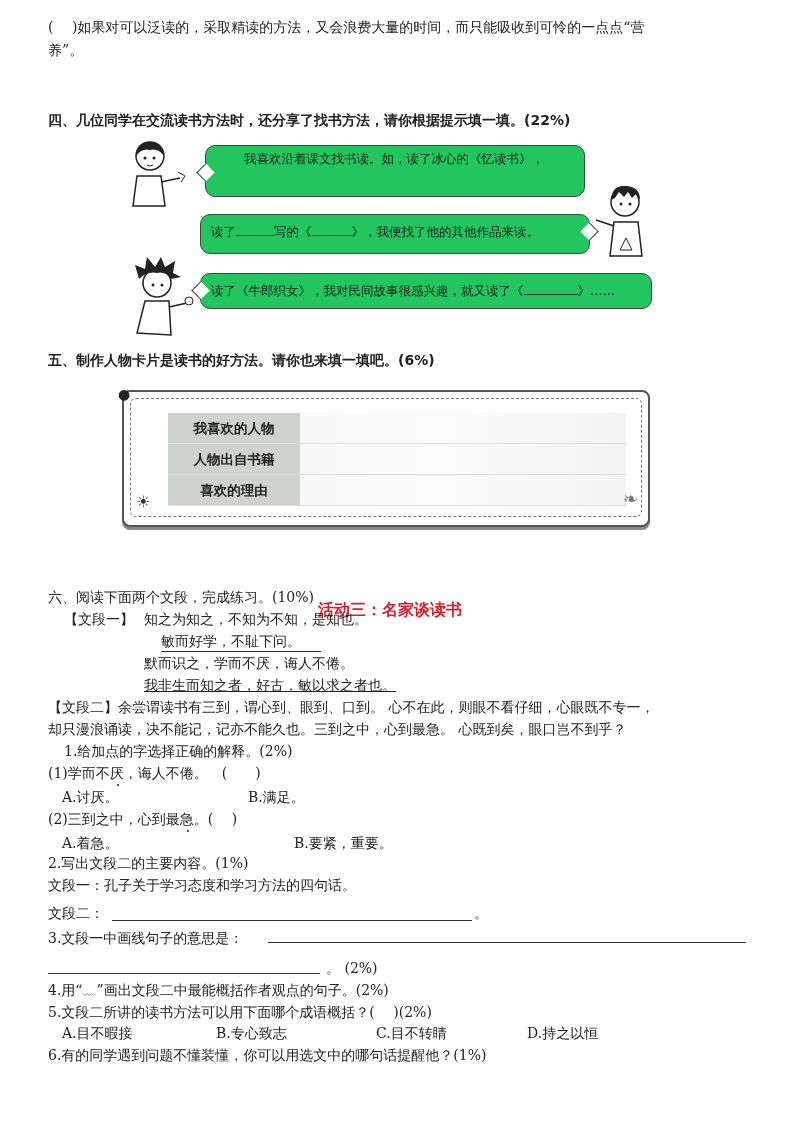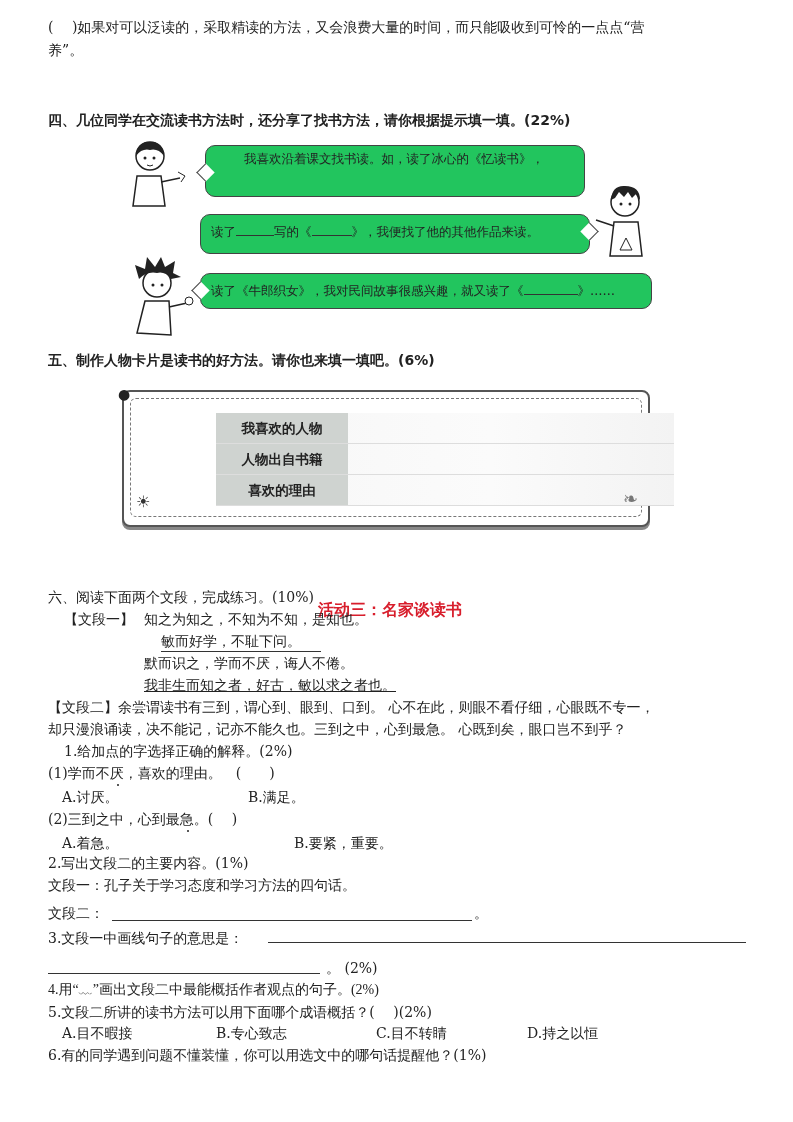--- a/index.html
+++ b/index.html
@@ -11,21 +11,21 @@
   .bubble { position:absolute; border:1.5px solid #444; border-radius:10px; background:#22c55e;
             font-size:12.5px; line-height:22px; padding:2px 10px; box-sizing:border-box; }
   .bubble .tail { position:absolute; width:12px; height:12px; background:#fff;
                   border-left:1.5px solid #444; border-bottom:1.5px solid #444; }
   .blank { display:inline-block; border-bottom:1px solid #333; height:14px; vertical-align:baseline; }
   .card { position:absolute; left:122px; top:390px; width:524px; height:133px;
           border:2px solid #555; border-radius:8px; box-shadow:0 3px 0 #888; background:#fff; }
   .card-inner { position:absolute; left:6px; top:6px; right:6px; bottom:8px;
                 border:1.5px dashed #777; border-radius:6px; }
   .card-row { position:absolute; left:44px; width:458px; height:30px; border-bottom:1px solid #ddd;
-              background:linear-gradient(90deg,#f6f6f6,#fbfbfb 60%,#f3f3f3);margin-left:48px; }
+              background:linear-gradient(90deg,#f6f6f6,#fbfbfb 60%,#f3f3f3); }
   .card-label { position:absolute; left:0; top:0; width:132px; height:30px; background:#cfd3d0;
                 text-align:center; line-height:30px; font-size:13.5px; font-weight:bold;
                 font-family:"DejaVu Sans","Liberation Sans",sans-serif; color:#222; }
   .red-title { color:#d81e2c; font-size:16px; font-weight:bold;
                font-family:"DejaVu Sans","Liberation Sans",sans-serif;margin-top:47px; }
   .uline { border-bottom:1px solid #333; }
   .dotted { position:relative; }
   .dotted::after { content:""; position:absolute; left:50%; bottom:-5px; width:2px; height:2px;
                    background:#222; border-radius:50%; }
   .line { position:absolute; border-bottom:1px solid #333; height:0; }
@@ -109,21 +109,21 @@
 <div class="abs txt" style="left:144px;top:609px;">知之为知之，不知为不知，是知也。</div>
 <div class="abs txt uline" style="left:144px;top:631px;width:160px;margin-left:17px;">敏而好学，不耻下问。</div>
 <div class="abs txt" style="left:144px;top:653px;">默而识之，学而不厌，诲人不倦。</div>
 <div class="abs txt" style="left:144px;top:675px;text-decoration:underline;">我非生而知之者，好古，敏以求之者也。</div>
 
 <div class="abs txt" style="left:48px;top:697px;">【文段二】余尝谓读书有三到，谓心到、眼到、口到。 心不在此，则眼不看仔细，心眼既不专一，</div>
 <div class="abs txt" style="left:48px;top:719px;">却只漫浪诵读，决不能记，记亦不能久也。三到之中，心到最急。 心既到矣，眼口岂不到乎？</div>
 
 <div class="abs txt" style="left:48px;top:741px;margin-left:16px;">1.给加点的字选择正确的解释。(2%)</div>
 <div class="abs txt" style="left:48px;top:763px;">
-  <span>(1)学而不</span><span class="dotted">厌</span><span>，喜欢的理由。　(　　)</span>
+  <span>(1)学而不</span><span class="dotted">厌</span><span>，诲人不倦。　(　　)</span>
 </div>
 <div class="abs txt" style="left:62px;top:787px;">A.讨厌。</div>
 <div class="abs txt" style="left:248px;top:787px;">B.满足。</div>
 
 <div class="abs txt" style="left:48px;top:809px;">
   <span>(2)三到之中，心到最</span><span class="dotted">急</span><span>。(　 )</span>
 </div>
 <div class="abs txt" style="left:62px;top:833px;">A.着急。</div>
 <div class="abs txt" style="left:248px;top:833px;margin-left:46px;">B.要紧，重要。</div>
 
@@ -131,19 +131,19 @@
 <div class="abs txt" style="left:48px;top:875px;">文段一：孔子关于学习态度和学习方法的四句话。</div>
 <div class="abs txt" style="left:48px;top:903px;">文段二：</div>
 <div class="line" style="left:112px;top:920px;width:360px;"></div>
 <div class="abs txt" style="left:474px;top:903px;">。</div>
 
 <div class="abs txt" style="left:48px;top:928px;">3.文段一中画线句子的意思是：</div>
 <div class="line" style="left:268px;top:942px;width:478px;"></div>
 <div class="line" style="left:48px;top:973px;width:272px;"></div>
 <div class="abs txt" style="left:326px;top:958px;">。 (2%)</div>
 
-<div class="abs txt" style="left:48px;top:980px;font-family:Liberation Serif, serif;">4.用“﹏”画出文段二中最能概括作者观点的句子。(2%)</div>
+<div class="abs txt" style="left:48px;top:980px;">4.用“﹏”画出文段二中最能概括作者观点的句子。(2%)</div>
 <div class="abs txt" style="left:48px;top:1002px;">5.文段二所讲的读书方法可以用下面哪个成语概括？(　 )(2%)</div>
 <div class="abs txt" style="left:62px;top:1023px;">A.目不暇接</div>
 <div class="abs txt" style="left:216px;top:1023px;">B.专心致志</div>
 <div class="abs txt" style="left:376px;top:1023px;text-align:right;">C.目不转睛</div>
 <div class="abs txt" style="left:527px;top:1023px;">D.持之以恒</div>
 <div class="abs txt" style="left:48px;top:1045px;">6.有的同学遇到问题不懂装懂，你可以用选文中的哪句话提醒他？(1%)</div>
 
 </body></html>

